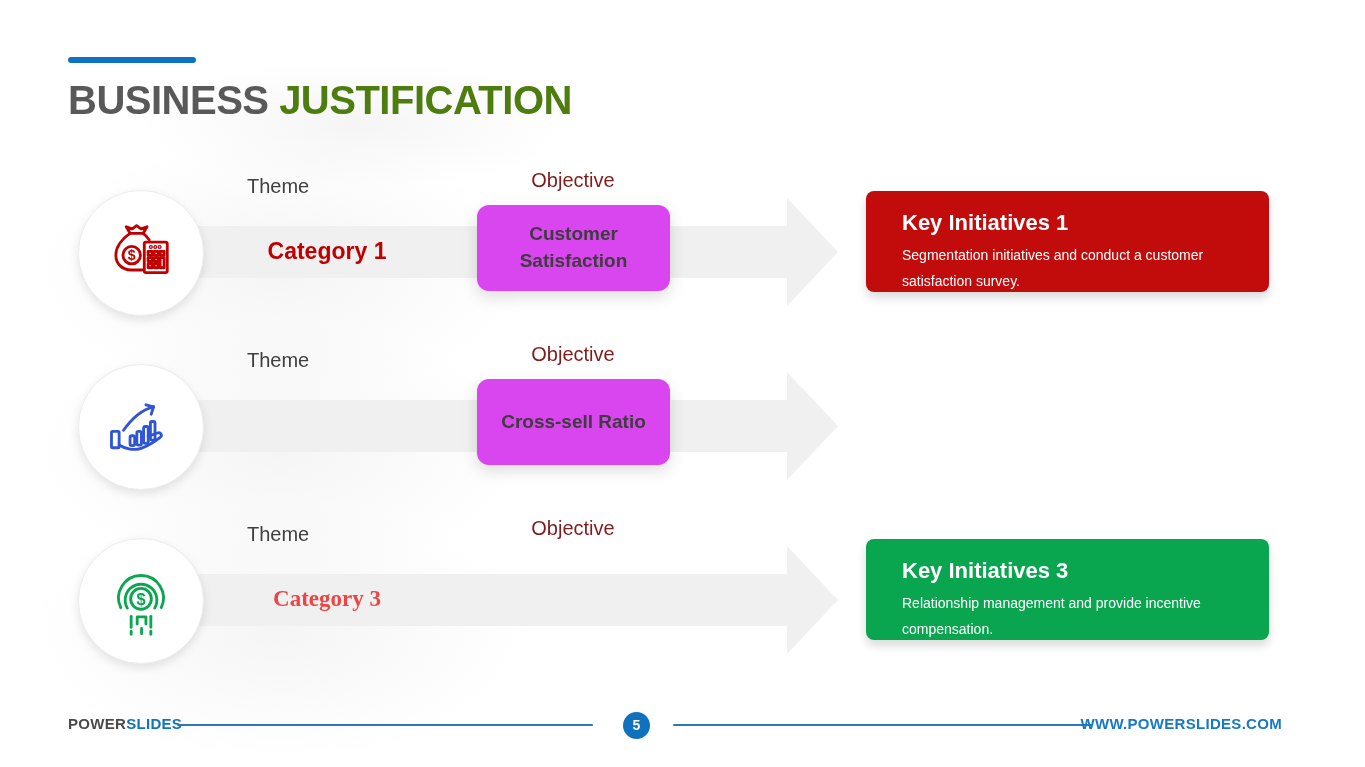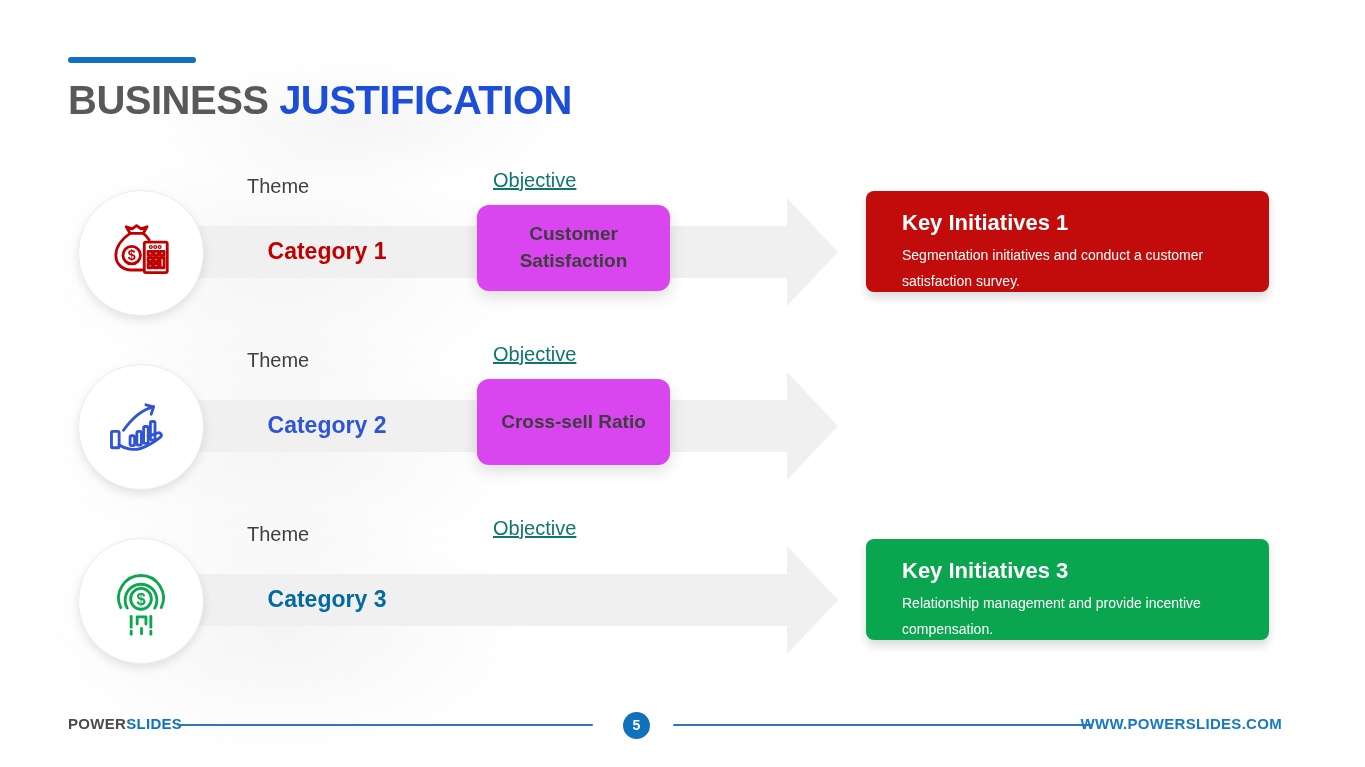--- a/index.html
+++ b/index.html
@@ -6,37 +6,37 @@
   .slide{
     position:relative;width:1365px;height:767px;background:#ffffff;
     overflow:hidden;font-family:"Liberation Sans",sans-serif;
   }
   .blob{position:absolute;border-radius:50%;pointer-events:none;
     background:radial-gradient(closest-side,rgba(110,110,110,0.07),rgba(255,255,255,0));}
   
   .title-rule{position:absolute;left:68px;top:57px;width:128px;height:6px;border-radius:3px;background:#0E72BE;}
   .page-title{position:absolute;left:68px;top:78px;margin:0;font-size:40px;font-weight:bold;
     letter-spacing:-0.5px;color:#595959;white-space:nowrap;}
-  .page-title .accent{color:#1d4ed8;text-align:center;}
+  .page-title .accent{color:#4d7c0f;text-align:center;}
   
   .row{position:absolute;left:0;width:1365px;height:174px;}
   .row-0{top:165px;}.row-1{top:339px;}.row-2{top:513px;}
   .band{position:absolute;left:140px;top:61px;width:647px;height:52px;background:#F0F0F0;}
   .arrowhead{position:absolute;left:787px;top:33px;width:0;height:0;
     border-top:54px solid transparent;border-bottom:54px solid transparent;border-left:51px solid #F0F0F0;}
   .circle{position:absolute;left:78px;top:25px;width:124px;height:124px;border-radius:50%;
     background:#fff;border:1px solid #ededed;box-shadow:0 4px 10px rgba(0,0,0,0.10);
     display:flex;align-items:center;justify-content:center;}
   .circle svg{display:block;}
   .theme-label{position:absolute;left:247px;top:10px;width:160px;text-align:left;
     font-size:20px;color:#3F3F3F;}
   .category{position:absolute;left:217px;top:73px;width:220px;text-align:center;
     font-size:23px;font-weight:bold;}
-  .objective-label{position:absolute;left:493px;top:4px;width:160px;text-align:left;
-    font-size:20px;color:#0f766e;text-decoration:underline;}
+  .objective-label{position:absolute;left:493px;top:4px;width:160px;text-align:center;
+    font-size:20px;color:#7f1d1d;}
   .objective-box{position:absolute;left:477px;top:40px;width:193px;height:86px;background:#d946ef;
     border-radius:12px;box-shadow:0 6px 16px rgba(0,0,0,0.13);
     display:flex;align-items:center;justify-content:center;text-align:center;
     font-size:19px;font-weight:bold;color:#3D3D3D;line-height:1.4;padding:4px 8px;box-sizing:border-box;}
   .key-box{position:absolute;left:866px;top:26px;width:403px;height:101px;border-radius:8px;
     box-sizing:border-box;padding:19px 40px 0 36px;color:#ffffff;box-shadow:0 6px 10px rgba(0,0,0,0.14);}
   .key-title{font-size:22px;font-weight:bold;margin:0 0 7px 0;}
   .key-body{font-size:14px;line-height:1.85;margin:0;}
   
   .footer-brand{position:absolute;left:68px;top:715px;font-size:15px;font-weight:bold;
@@ -112,21 +112,20 @@
           <rect x="22" y="40" width="4.2" height="9" rx="1.5"></rect>
           <rect x="28.2" y="36" width="4.2" height="12.5" rx="1.5"></rect>
           <rect x="34.4" y="31.5" width="4.2" height="15.5" rx="1.5"></rect>
           <rect x="40.6" y="27" width="4.2" height="17" rx="1.5"></rect>
           <path d="M16,35 C24,23.5 33,16 43.5,13.5"></path>
           <path d="M43.5,13.5 l-7,-1.8 M43.5,13.5 l-2.2,6.8"></path>
         </svg>
       </span>
     </div>
     <div class="theme-label">Theme</div>
-    <div class="category" style="color: rgb(47, 85, 212);">Category 2</div>
     <div class="objective-label">Objective</div>
     <div class="objective-box">
         <span>Cross-sell Ratio</span>
       </div>
   </div>
 
   <div class="row row-2">
     <div class="band"></div>
     <div class="arrowhead"></div>
     <div class="circle">
@@ -139,21 +138,21 @@
           <path d="M23,46 v10"></path>
           <path d="M28.5,53 v-6.5 h8 v6.5"></path>
           <path d="M41,46 v10"></path>
           <path d="M23,59.5 v3"></path>
           <path d="M32.5,57 v5"></path>
           <path d="M41,59.5 v3"></path>
         </svg>
       </span>
     </div>
     <div class="theme-label">Theme</div>
-    <div class="category" style="color: #0369a1;">Category 3</div>
+    <div class="category" style="color: #ef4444; font-family: Liberation Serif, serif;">Category 3</div>
     <div class="objective-label">Objective</div>
     <div class="key-box" style="background: rgb(10, 166, 79);">
       <p class="key-title">Key Initiatives 3</p>
       <p class="key-body">Relationship management and provide incentive compensation.</p>
     </div>
   </div>
 
   <div class="footer-brand"><span>POWER</span><span class="accent">SLIDES</span></div>
   <div class="footer-line seg1"></div>
   <div class="page-bubble">5</div>

